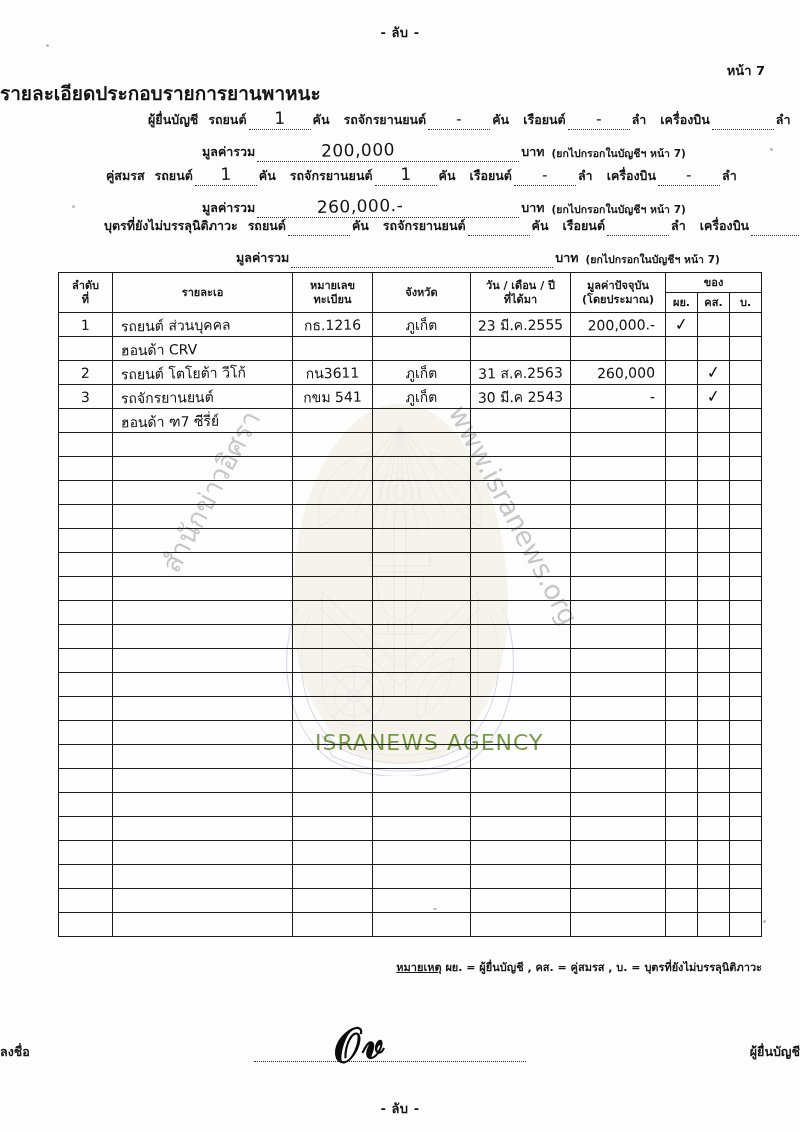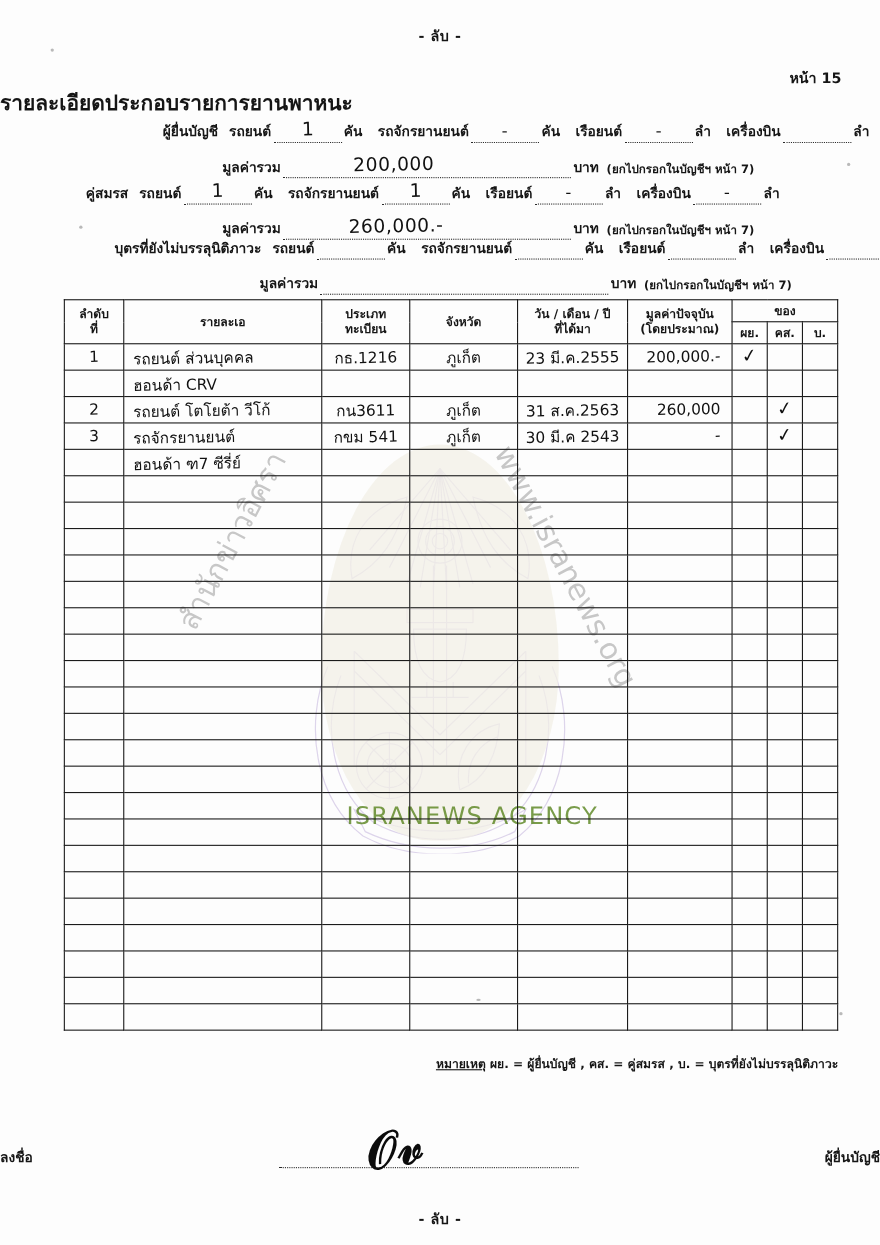--- a/index.html
+++ b/index.html
@@ -156,21 +156,21 @@
     <div class="wm-agency">ISRANEWS AGENCY</div>
   </div>
 
   <div class="speck" style="left:46px;top:44px;width:3px;height:3px;"></div>
   <div class="speck" style="left:770px;top:148px;width:3px;height:3px;"></div>
   <div class="speck" style="left:72px;top:205px;width:3px;height:3px;"></div>
   <div class="speck" style="left:763px;top:920px;width:3px;height:3px;"></div>
   <div class="speck" style="left:433px;top:908px;width:4px;height:2px;"></div>
 
   <div class="secret-top thai">- ลับ -</div>
-  <div class="page-no thai">หน้า 15</div>
+  <div class="page-no thai">หน้า 7</div>
   <div class="doc-title thai">รายละเอียดประกอบรายการยานพาหนะ</div>
 
   <div class="decl thai" style="top:110px;">
     <div class="line" style="padding-left:148px;">
       <span class="lbl">ผู้ยื่นบัญชี</span>
       <span class="lbl" style="margin-left:10px;">รถยนต์</span>
       <span class="fill" style="width:62px;">
           <span class="hand big">1</span>
         </span>
       <span class="lbl">คัน</span>
@@ -194,21 +194,21 @@
       <span class="lbl">มูลค่ารวม</span>
       <span class="fill" style="width:262px;">
           <span class="hand big" style="left:-60px;">200,000</span>
         </span>
       <span class="lbl">บาท</span>
       <span class="note-small">(ยกไปกรอกในบัญชีฯ หน้า 7)</span>
     </div>
   </div>
 
   <div class="decl thai" style="top:166px;">
-    <div class="line" style="padding-left:78px;">
+    <div class="line" style="padding-left:106px;">
       <span class="lbl">คู่สมรส</span>
       <span class="lbl" style="margin-left:10px;">รถยนต์</span>
       <span class="fill" style="width:62px;">
           <span class="hand big">1</span>
         </span>
       <span class="lbl">คัน</span>
       <span class="lbl" style="margin-left:14px;">รถจักรยานยนต์</span>
       <span class="fill" style="width:62px;">
           <span class="hand big">1</span>
         </span>
@@ -281,21 +281,21 @@
         <col class="c-own">
     </colgroup>
     <thead>
       <tr>
         <th rowspan="2">
           <span>ลำดับ</span><br>
           <span>ที่</span>
         </th>
         <th rowspan="2">รายละเอ</th>
         <th rowspan="2">
-          <span>ประเภท</span><br>
+          <span>หมายเลข</span><br>
           <span>ทะเบียน</span>
         </th>
         <th rowspan="2">จังหวัด</th>
         <th rowspan="2">
           <span>วัน / เดือน / ปี</span><br>
           <span>ที่ได้มา</span>
         </th>
         <th rowspan="2">
           <span>มูลค่าปัจจุบัน</span><br>
           <span>(โดยประมาณ)</span>

